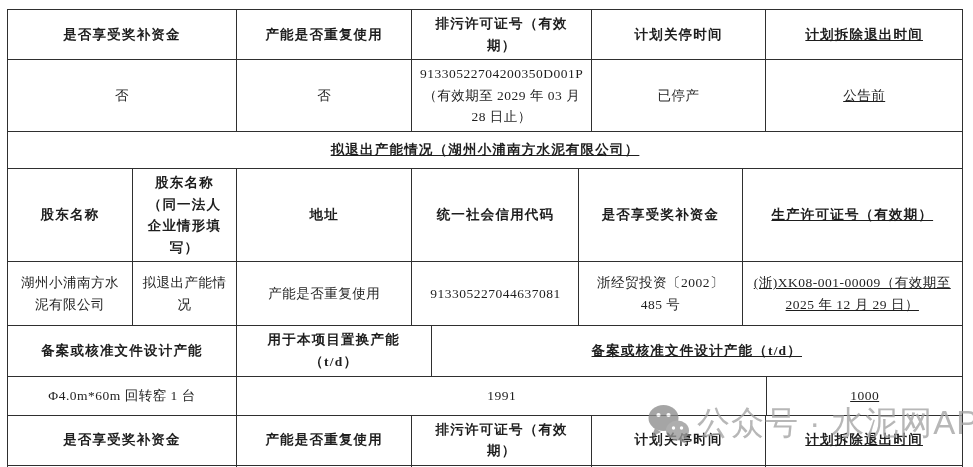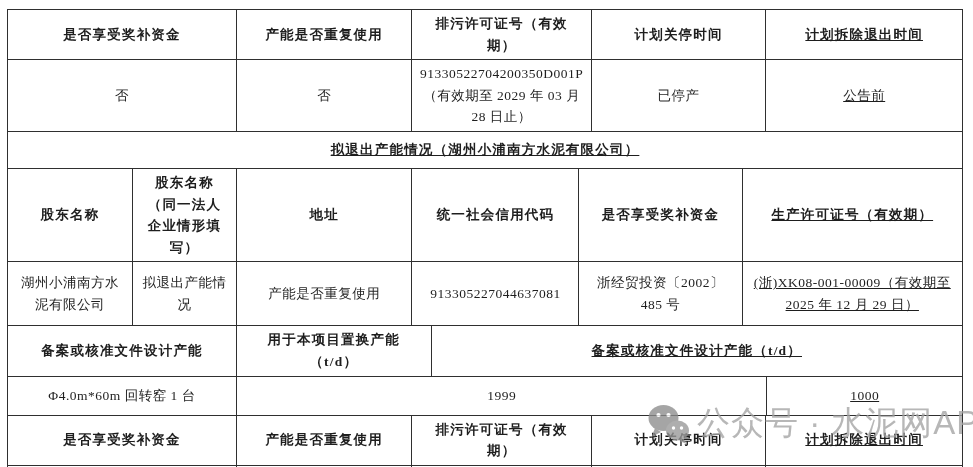--- a/index.html
+++ b/index.html
@@ -101,21 +101,21 @@
   </div>
 
   <div class="trow r6">
     <div class="cell hdr d1">备案或核准文件设计产能</div>
     <div class="cell hdr d3">用于本项目置换产能（t/d）</div>
     <div class="cell hdr d2">备案或核准文件设计产能（t/d）</div>
   </div>
 
   <div class="trow r7">
     <div class="cell d1">Φ4.0m*60m 回转窑 1 台</div>
-    <div class="cell d2">1999</div>
+    <div class="cell d2">1991</div>
     <div class="cell d3">1000</div>
   </div>
 
   <div class="trow r8">
     <div class="cell hdr a1">是否享受奖补资金</div>
     <div class="cell hdr a2">产能是否重复使用</div>
     <div class="cell hdr a3">排污许可证号（有效期）</div>
     <div class="cell hdr a4">计划关停时间</div>
     <div class="cell hdr a5">计划拆除退出时间</div>
   </div>

